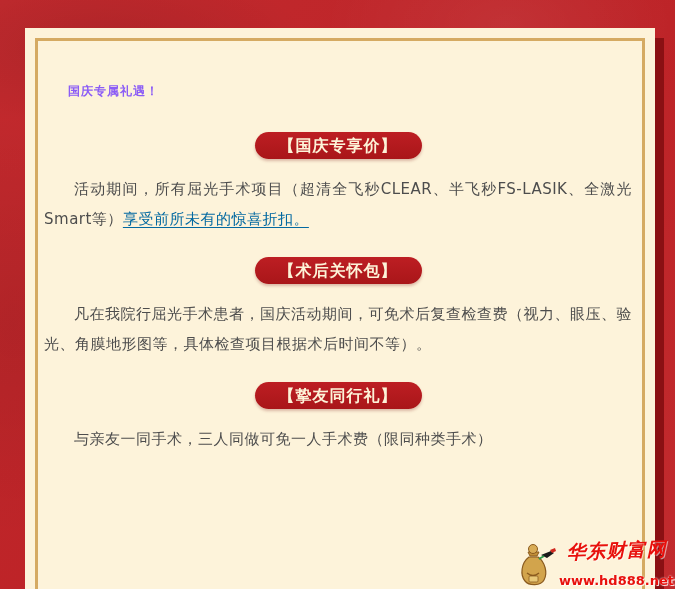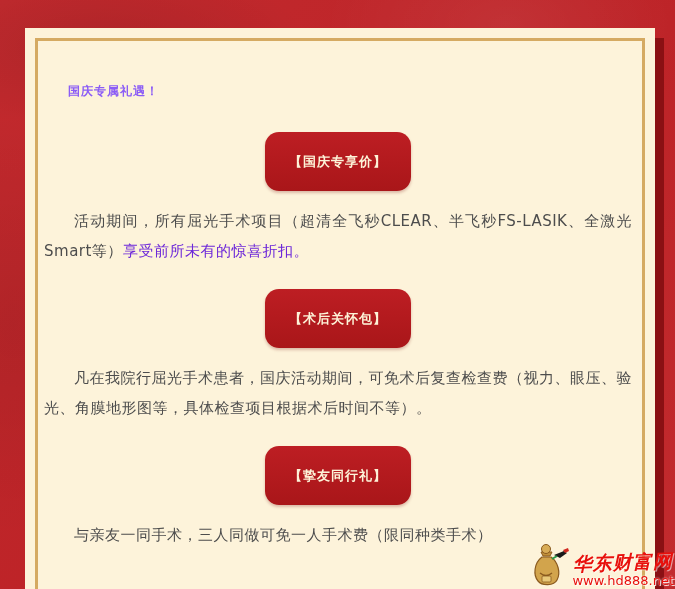--- a/index.html
+++ b/index.html
@@ -47,37 +47,38 @@
     font-size: 12px;
     font-weight: bold;
     margin-bottom: 32px;
     letter-spacing: 1px;
   }
   .badge {
     display: table;
     margin: 0 auto;
     height: 27px;
     line-height: 27px;
-    padding: 16px 24px;
+    padding: 0 24px;
     border-radius: 14px;
     background: linear-gradient(180deg, #bd1e23 0%, #a91619 100%);
     color: #fdf3d8;
-    font-size: 13px;
+    font-size: 16px;
     font-weight: bold;
     letter-spacing: 1px;
     box-shadow: 0 2px 3px rgba(120,10,10,0.25);
   }
   .para {
     margin: 15px 0 23px;
     line-height: 30px;
     text-indent: 2em;
     text-align: justify;
   }
   .para .highlight {
-    color: #6d28d9;
+    color: #0369a1;
+    text-decoration: underline;
     text-underline-offset: 3px;
   }
   .watermark {
     position: absolute;
     right: 1px; bottom: 2px;
     display: flex;
     align-items: flex-end;
     gap: 2px;
     z-index: 5;
   }
@@ -86,24 +87,24 @@
     color: #e8100c;
     font-family: "DejaVu Serif", "Liberation Serif", serif;
     font-style: italic;
     font-weight: bold;
     font-size: 19px;
     letter-spacing: 1px;
     text-shadow: 1px 1px 0 rgba(255,255,255,0.55);
     transform: rotate(-2deg);
   }
   .wm-url {
-    margin-top: 2px;
+    margin-top: 14px;
     color: #e8100c;
     font-size: 13px;
-    font-weight: normal;
+    font-weight: bold;
     text-shadow: 0 0 2px #ffffff, 1px 1px 0 rgba(255,255,255,0.8);
   }
   .wm-logo { width: 40px; height: 44px; }
 </style>
 </head>
 <body>
 
 <div class="bg-texture"></div>
 
 <div class="card">

